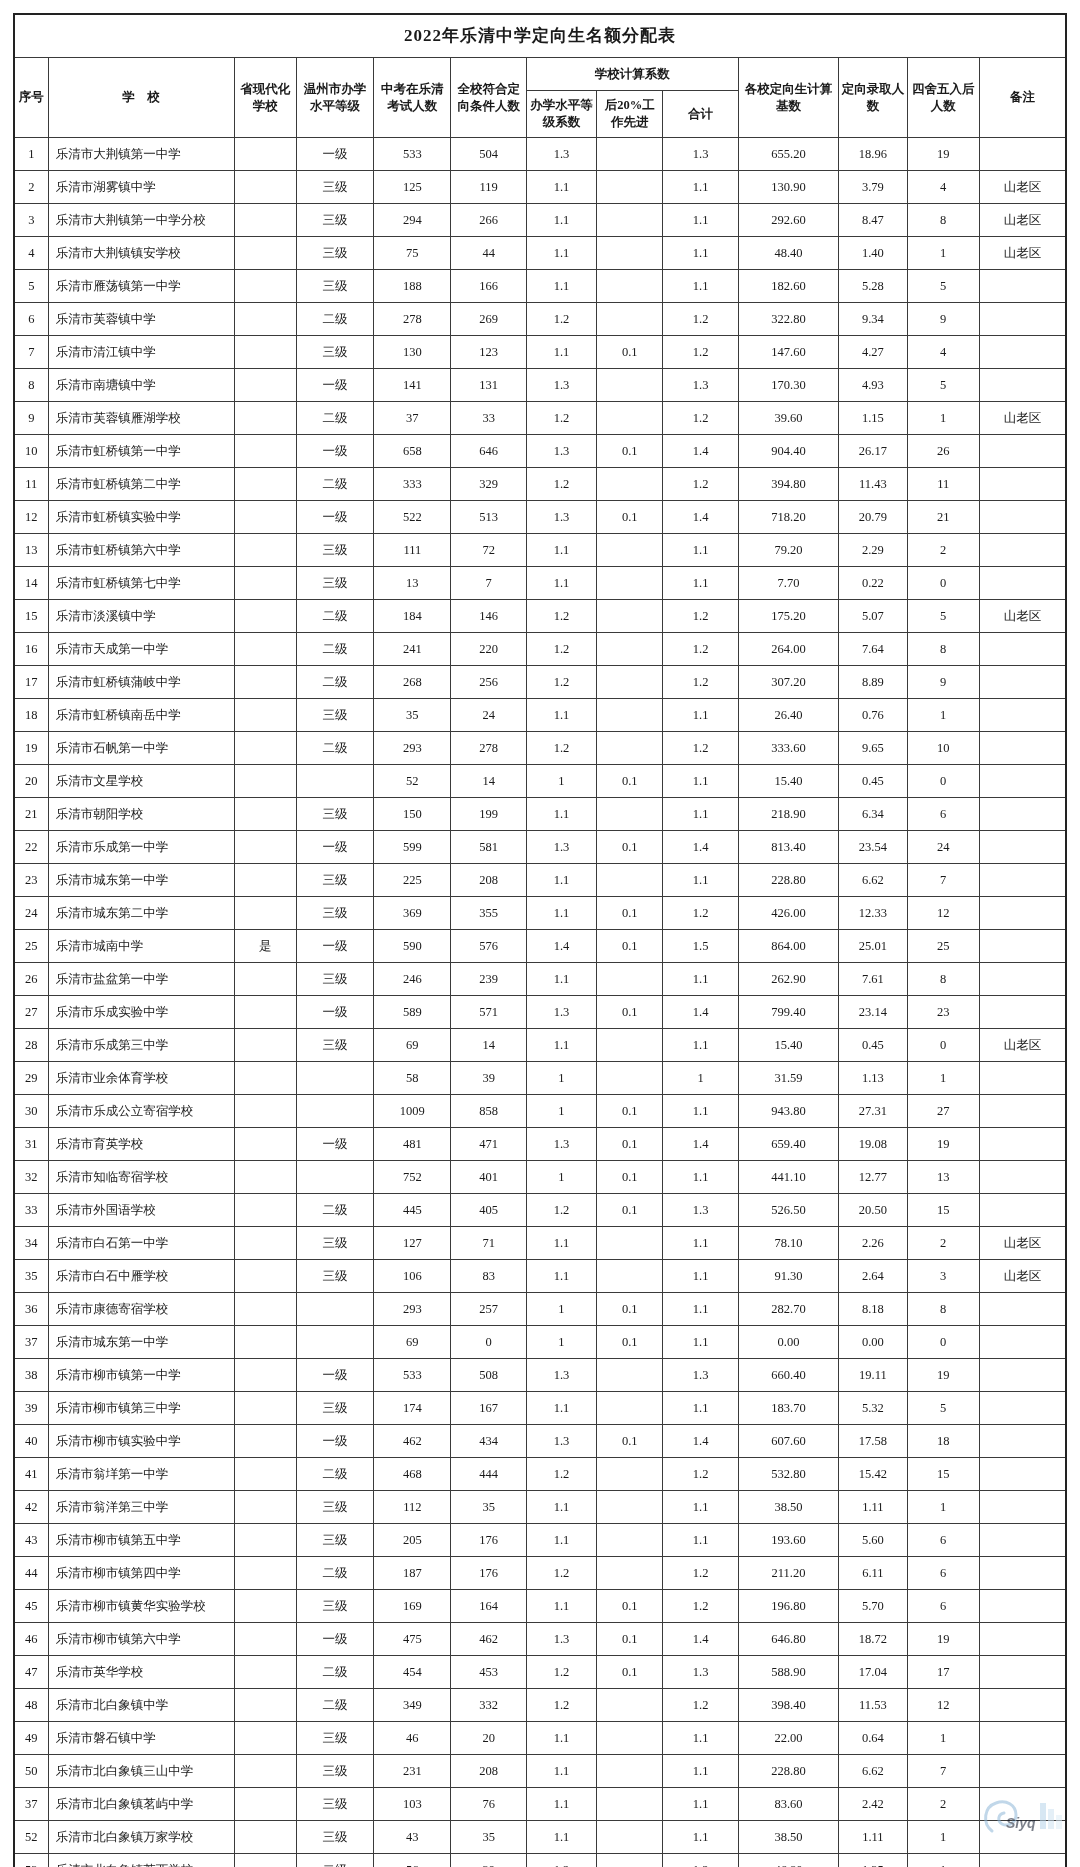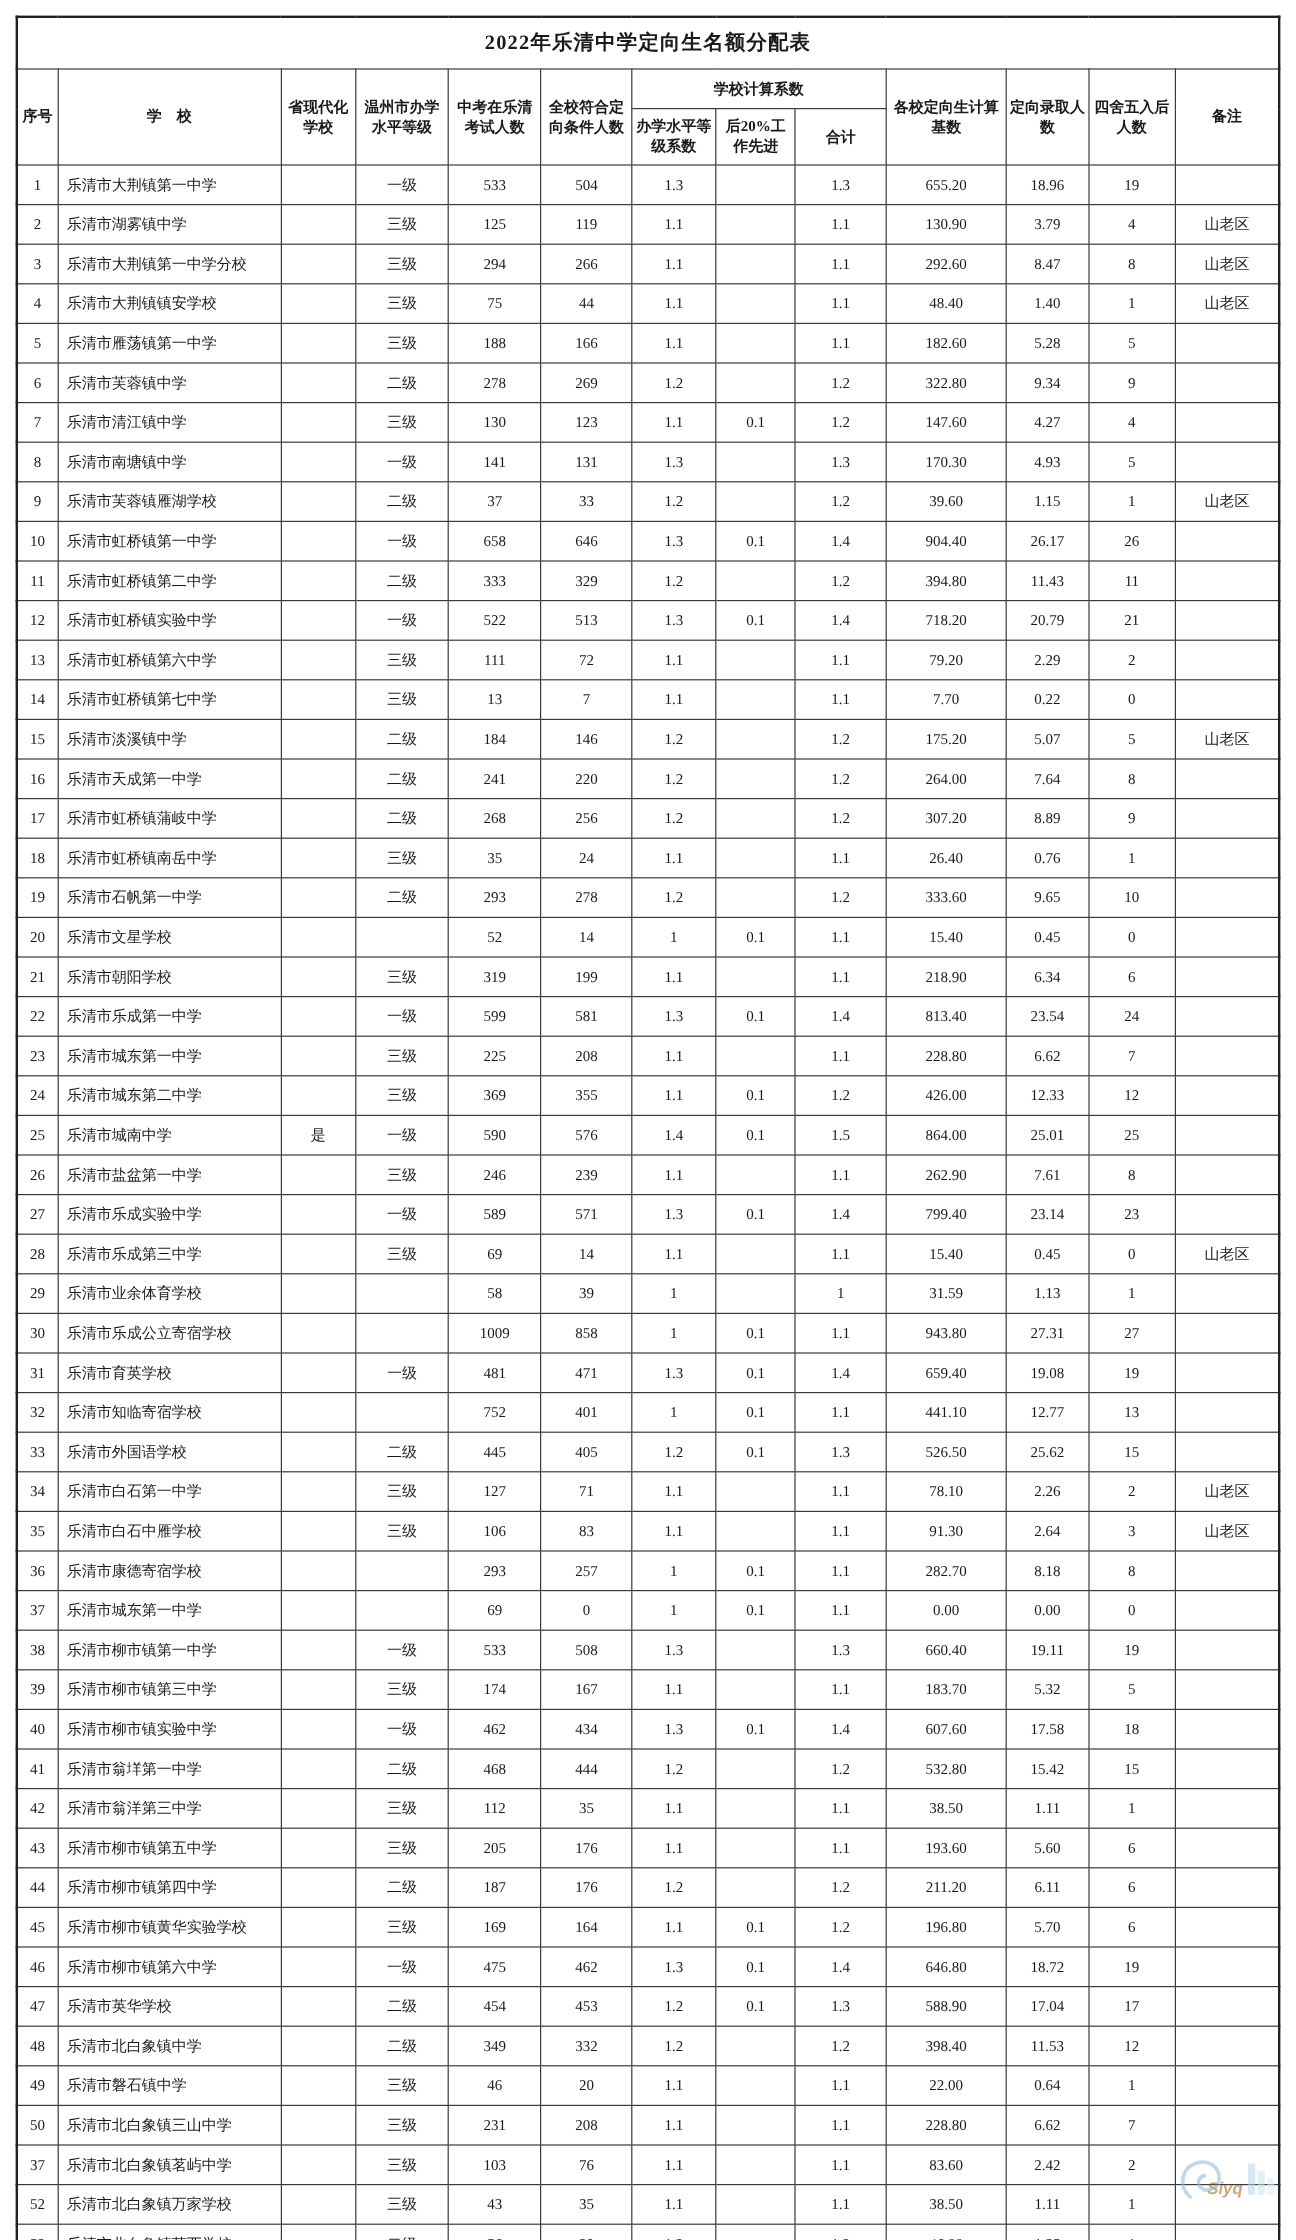--- a/index.html
+++ b/index.html
@@ -53,21 +53,21 @@
     pointer-events: none;
   }
   .watermark .wm-text {
     position: absolute;
     left: 28px;
     top: 22px;
     font-family: "Liberation Sans", sans-serif;
     font-style: italic;
     font-weight: bold;
     font-size: 14px;
-    color: #a16207;
+    color: #0f172a;
   }
 </style>
 </head>
 <body>
 
 <div class="sheet">
   <div class="table-wrap">
     <table class="alloc">
       <colgroup>
         <col style="width:34px">
@@ -406,21 +406,21 @@
             <td>15.40</td>
             <td>0.45</td>
             <td>0</td>
             <td></td>
           </tr>
           <tr>
             <td>21</td>
             <td class="school">乐清市朝阳学校</td>
             <td></td>
             <td>三级</td>
-            <td>319</td>
+            <td>150</td>
             <td>199</td>
             <td>1.1</td>
             <td></td>
             <td>1.1</td>
             <td>218.90</td>
             <td>6.34</td>
             <td>6</td>
             <td></td>
           </tr>
           <tr>
@@ -592,21 +592,21 @@
             <td>33</td>
             <td class="school">乐清市外国语学校</td>
             <td></td>
             <td>二级</td>
             <td>445</td>
             <td>405</td>
             <td>1.2</td>
             <td>0.1</td>
             <td>1.3</td>
             <td>526.50</td>
-            <td>25.62</td>
+            <td>20.50</td>
             <td>15</td>
             <td></td>
           </tr>
           <tr>
             <td>34</td>
             <td class="school">乐清市白石第一中学</td>
             <td></td>
             <td>三级</td>
             <td>127</td>
             <td>71</td>

